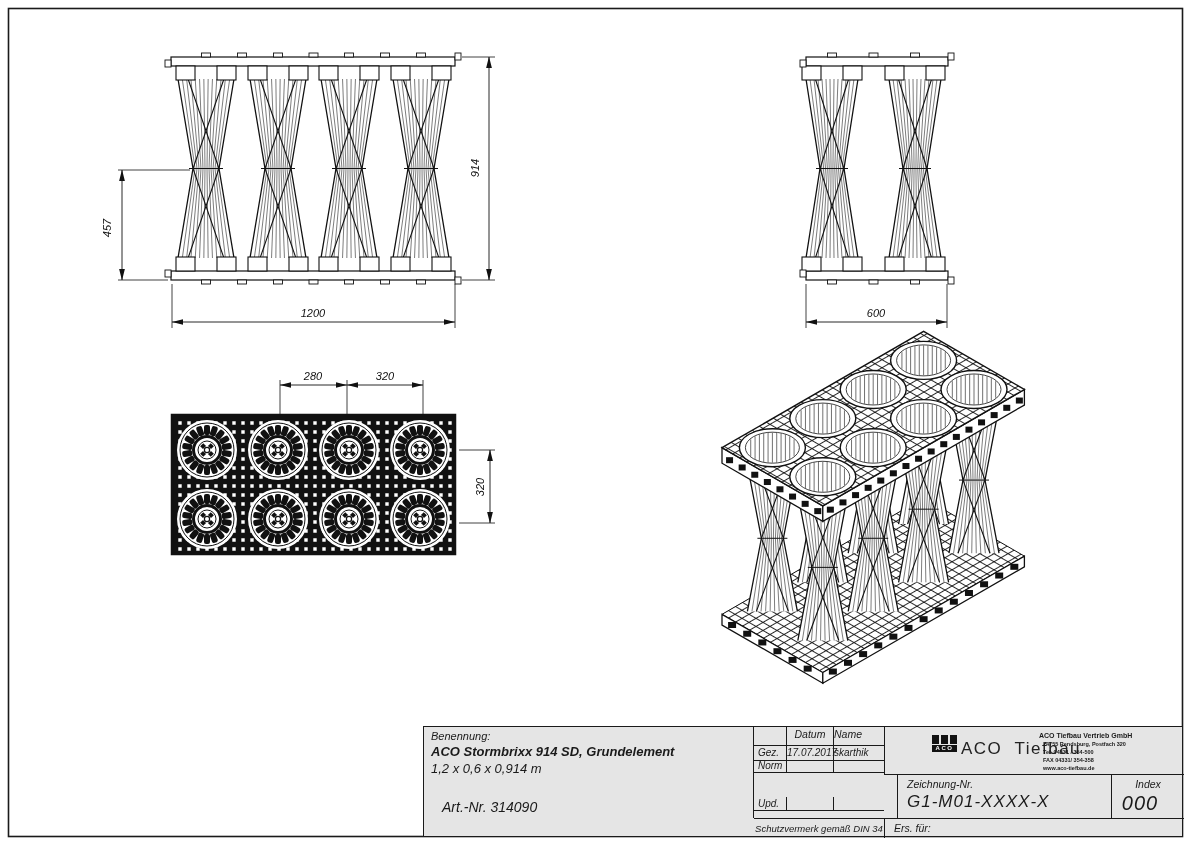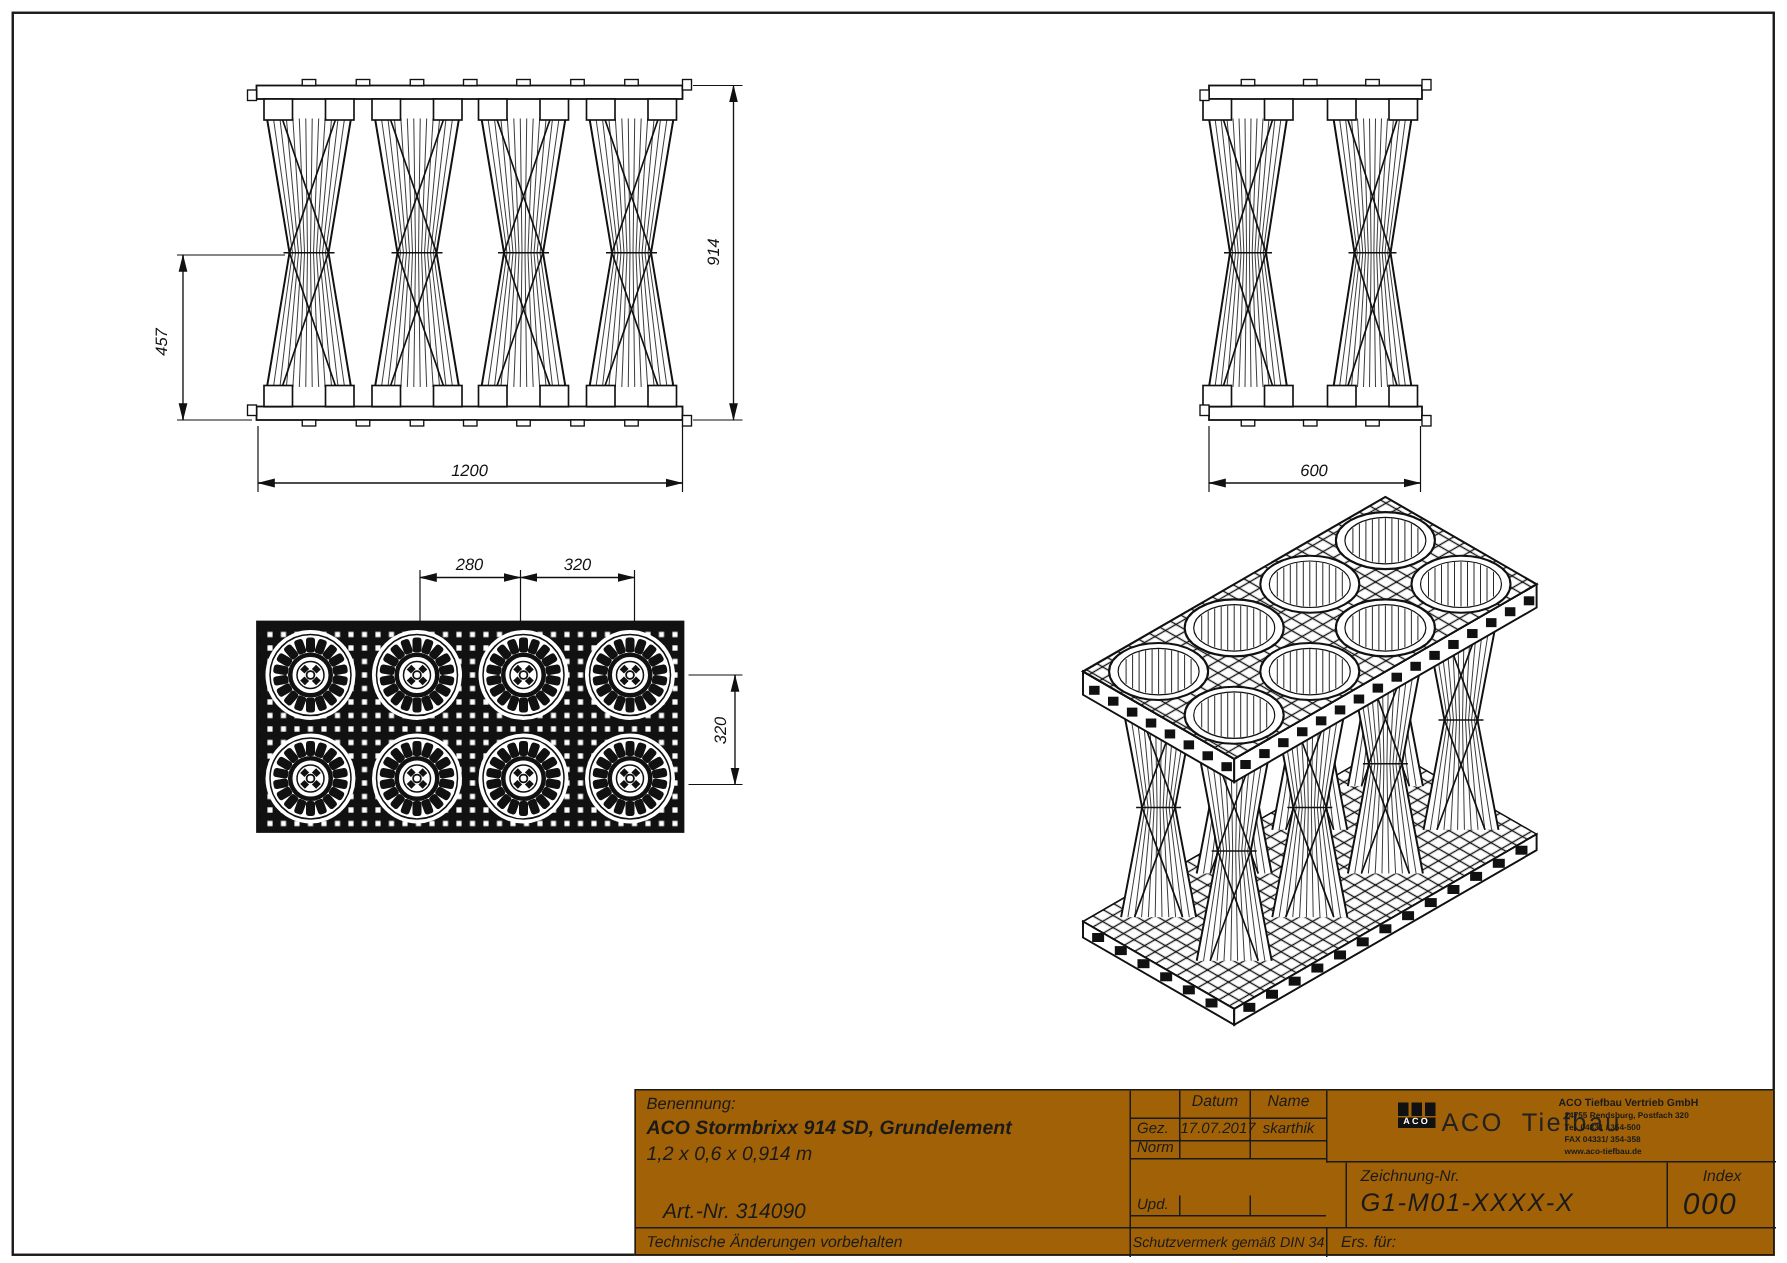--- a/index.html
+++ b/index.html
@@ -4,34 +4,34 @@
 <style>
   html,body{margin:0;padding:0;background:#fff;}
   .sheet{position:relative;width:1191px;height:842px;background:#fff;overflow:hidden;
          font-family:"Liberation Sans",sans-serif;color:#1a1a1a;}
   svg#cad{position:absolute;left:0;top:0;}
   svg .ext{stroke:#111;stroke-width:.8;}
   svg .dl{stroke:#111;stroke-width:.9;}
   svg .dt{font-family:"Liberation Sans",sans-serif;font-style:italic;font-size:11px;fill:#111;}
   
   .tblock{position:absolute;left:423px;top:726px;width:760px;height:111px;
-          border:1.6px solid #1a1a1a;box-sizing:border-box;background:#a16207;font-style:italic;}
+          border:1.6px solid #1a1a1a;box-sizing:border-box;background:#e5e5e5;font-style:italic;}
   .tblock *{box-sizing:border-box;}
   .cell{position:absolute;}
   .tb-benennung{left:0;top:0;width:330px;height:91px;border-right:1.3px solid #1a1a1a;}
   .tb-label{position:absolute;left:7px;top:3px;font-size:11px;}
   .tb-line1{position:absolute;left:7px;top:17px;font-size:13px;white-space:nowrap;font-weight:bold;}
   .tb-line2{position:absolute;left:7px;top:34px;font-size:13px;}
   .tb-artnr{position:absolute;left:7px;top:72px;font-size:14px;margin-left:11px;}
   .tb-technote{left:0;top:91px;width:330px;height:20px;border-top:1.3px solid #1a1a1a;border-right:1.3px solid #1a1a1a;
                font-size:10.5px;padding:3px 0 0 7px;}
   .trow{position:absolute;left:330px;width:130px;display:flex;}
   .trow .c1{width:33px;border-right:1.2px solid #1a1a1a;padding:1px 0 0 4px;}
   .trow .c2{width:47px;border-right:1.2px solid #1a1a1a;text-align:center;padding-top:1px;}
-  .trow .c3{flex:1;text-align:center;padding-top:1px;}
+  .trow .c3{flex:1;padding-top:1px;}
   .trow{font-size:10px;}
   .tr-head{top:0;height:19px;border-bottom:1.2px solid #1a1a1a;font-size:10.5px;}
   .tr-gez{top:19px;height:15px;border-bottom:1.2px solid #1a1a1a;}
   .tr-upd{top:34px;height:14px;border-bottom:1.2px solid #1a1a1a;margin-top:36px;}
   .tr-norm{top:32px;height:14px;border-bottom:1.2px solid #1a1a1a;}
   .tb-schutz{left:330px;top:91px;width:130px;height:20px;border-top:1.3px solid #1a1a1a;
              font-size:9.5px;text-align:center;padding-top:4px;}
   .tb-company{left:460px;top:0;width:300px;height:48px;border-left:1.3px solid #1a1a1a;border-bottom:1.3px solid #1a1a1a;}
   .tb-zeichnung{left:473px;top:48px;width:227px;height:43px;border-left:1.3px solid #1a1a1a;}
   .tb-zlabel{position:absolute;left:9px;top:3px;font-size:10.5px;}
@@ -805,21 +805,20 @@
     </g>
   </svg>
 
   <div class="tblock">
     <div class="cell tb-benennung">
       <div class="tb-label">Benennung:</div>
       <div class="tb-line1">ACO Stormbrixx 914 SD, Grundelement</div>
       <div class="tb-line2">1,2 x 0,6 x 0,914 m</div>
       <div class="tb-artnr">Art.-Nr. 314090</div>
     </div>
-    <div class="cell tb-technote">Technische Änderungen vorbehalten</div>
 
     <div class="trow tr-head">
       <div class="c1"></div>
       <div class="c2">Datum</div>
       <div class="c3">Name</div>
     </div>
     <div class="trow tr-gez">
       <div class="c1">Gez.</div>
       <div class="c2">17.07.2017</div>
       <div class="c3">skarthik</div>

